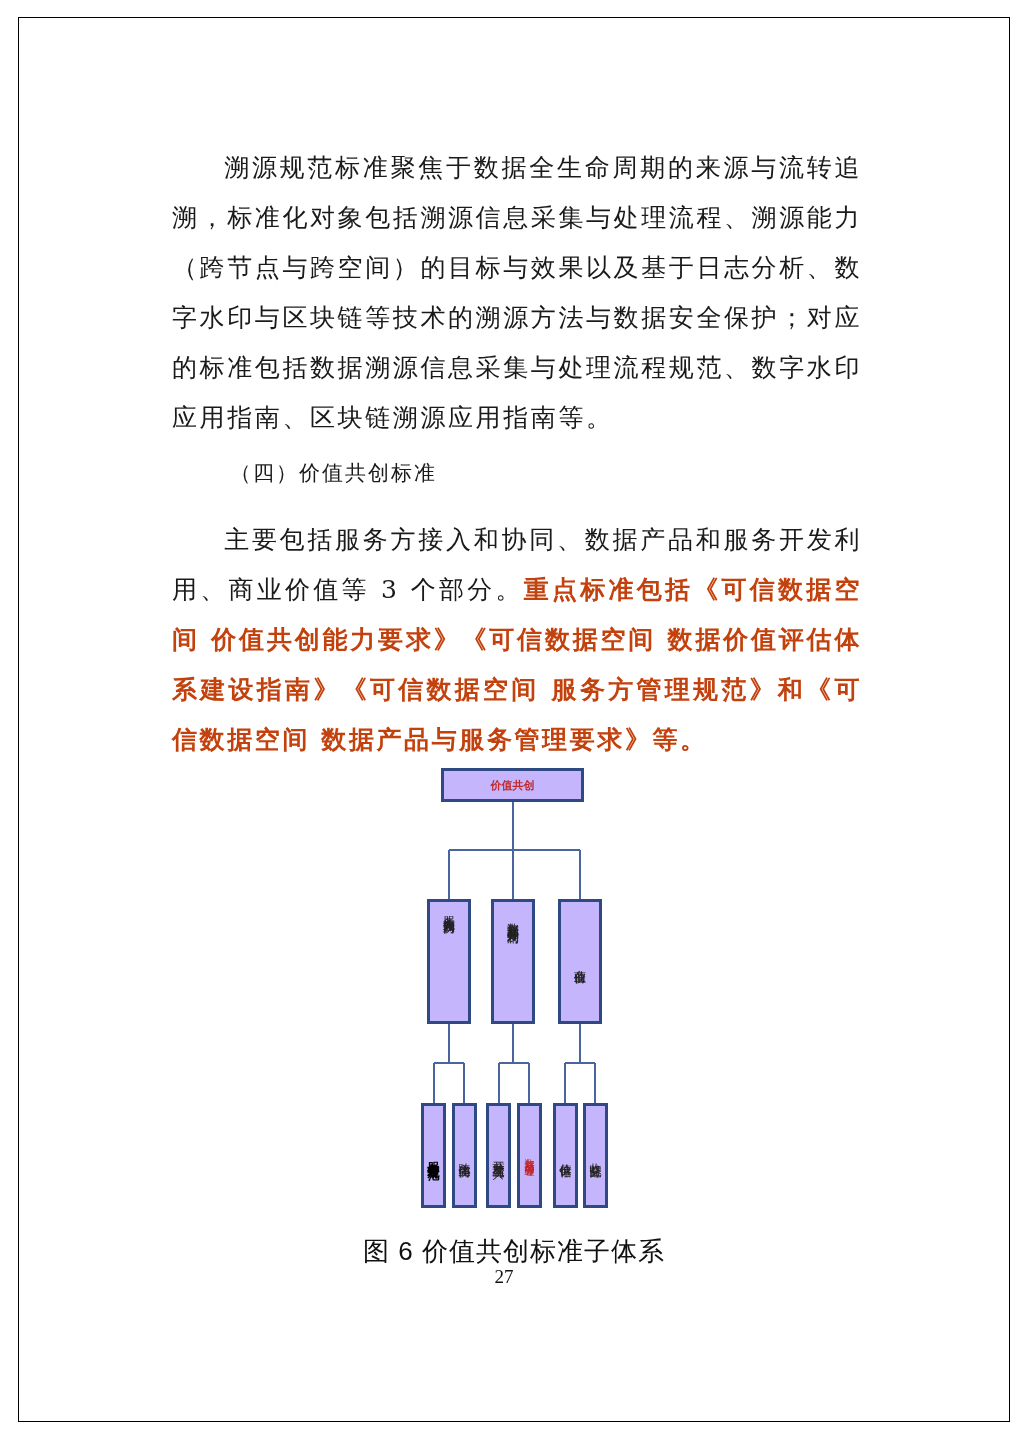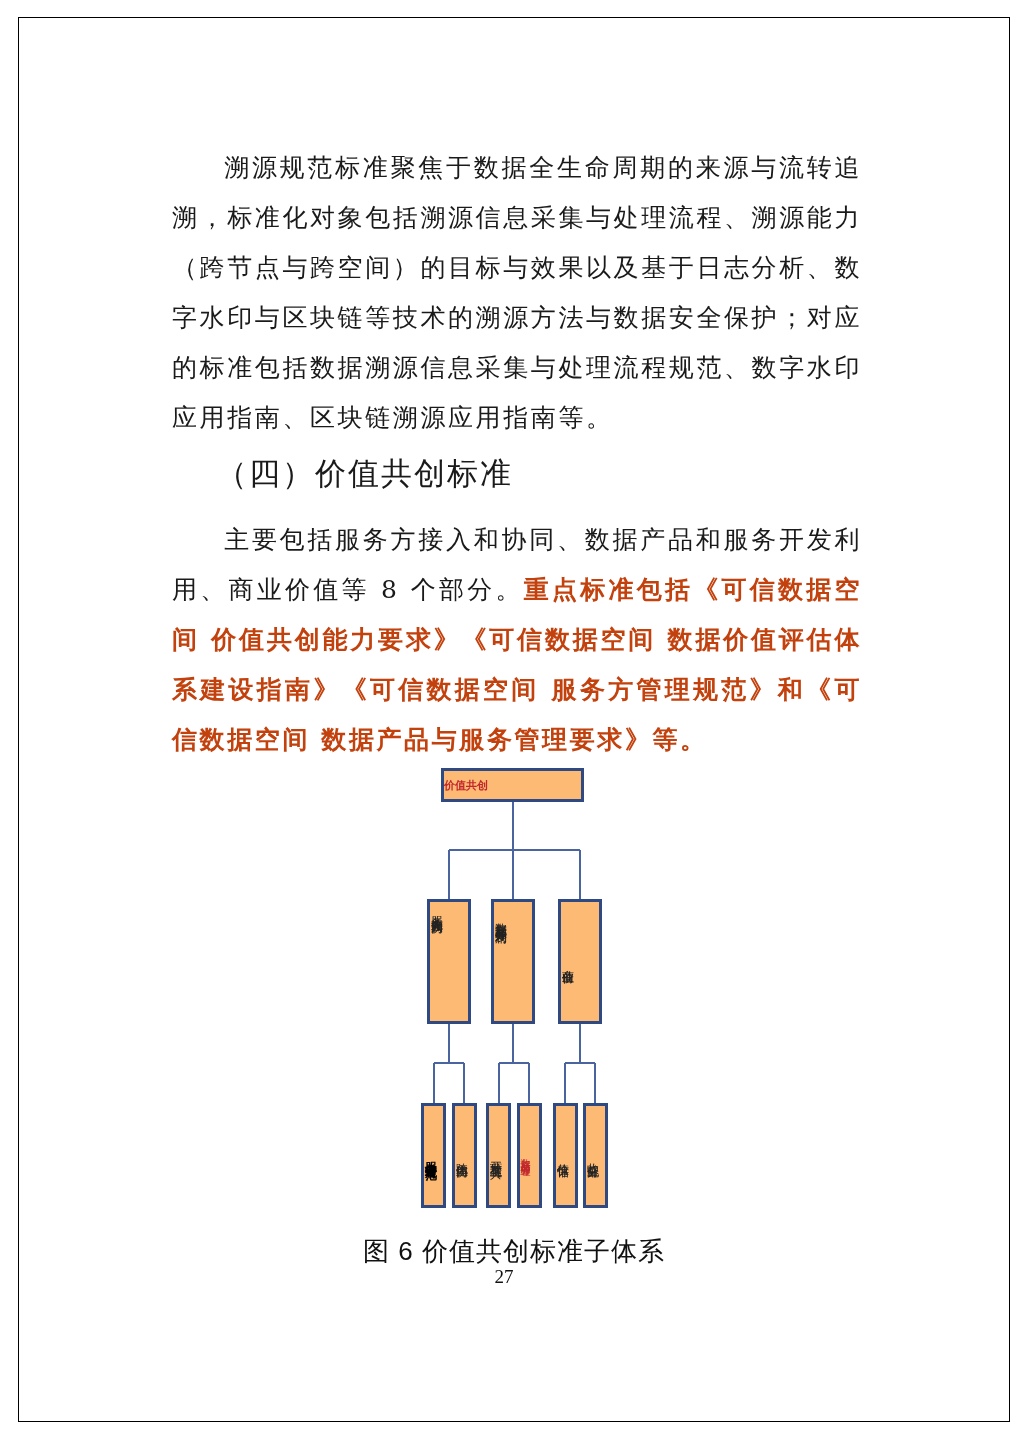--- a/index.html
+++ b/index.html
@@ -10,30 +10,30 @@
   }
   .para {
     position: absolute; left: 172px; width: 690px;
     font-family: "DejaVu Serif", "Liberation Serif", serif;
     font-size: 25px; line-height: 50px; color: #1a1a1a;
     letter-spacing: 2.6px; text-align: justify;
   }
   .para .indent { display: inline-block; width: 52px; }
   .para b { font-weight: bold; color: #c2410c; }
   .heading {
-    position: absolute; left: 216px; top: 452px;
+    position: absolute; left: 230px; top: 452px;
     font-family: "DejaVu Serif", "Liberation Serif", serif;
-    font-size: 31px; line-height: 42px; color: #1a1a1a; letter-spacing: 2px;
+    font-size: 21px; line-height: 42px; color: #1a1a1a; letter-spacing: 2px;
   }
   .diagram { position: absolute; left: 0; top: 0; width: 1028px; height: 1439px; pointer-events: none; }
   .box {
     position: absolute; box-sizing: border-box;
-    border: 3px solid #2f4a82; background: #fdba74;
+    border: 3px solid #2f4a82; background: #c4b5fd;
     font-family: "DejaVu Sans", "Liberation Sans", sans-serif;
-    color: #222; display: flex; align-items: center; justify-content: flex-start;
+    color: #222; display: flex; align-items: center; justify-content: center;
   }
   .vtext { writing-mode: vertical-rl; text-orientation: upright; font-size: 12px; letter-spacing: 1px; line-height: 14px; }
   .root-box span { font-size: 11px; color: #c0282d; font-weight: bold; }
   .red { color: #c0282d; }
   .boldtxt { font-weight: bold; color: #000; }
   .caption {
     position: absolute; left: 0; width: 1028px; top: 1234px; text-align: center;
     font-family: Liberation Sans, sans-serif;
     font-size: 26px; color: #111; letter-spacing: 1px;
   }
@@ -44,21 +44,21 @@
 </style>
 </head>
 <body>
 
 <div class="page-border"></div>
 
 <div class="para" style="top:143px;"><span class="indent"></span><span>溯源规范标准聚焦于数据全生命周期的来源与流转追溯，标准化对象包括溯源信息采集与处理流程、溯源能力（跨节点与跨空间）的目标与效果以及基于日志分析、数字水印与区块链等技术的溯源方法与数据安全保护；对应的标准包括数据溯源信息采集与处理流程规范、数字水印应用指南、区块链溯源应用指南等。</span></div>
 
 <div class="heading">（四）价值共创标准</div>
 
-<div class="para" style="top:515px;"><span class="indent"></span><span>主要包括服务方接入和协同、数据产品和服务开发利用、商业价值等 8 个部分。</span><b>重点标准包括《可信数据空间 价值共创能力要求》《可信数据空间 数据价值评估体系建设指南》《可信数据空间 服务方管理规范》和《可信数据空间 数据产品与服务管理要求》等。</b></div>
+<div class="para" style="top:515px;"><span class="indent"></span><span>主要包括服务方接入和协同、数据产品和服务开发利用、商业价值等 3 个部分。</span><b>重点标准包括《可信数据空间 价值共创能力要求》《可信数据空间 数据价值评估体系建设指南》《可信数据空间 服务方管理规范》和《可信数据空间 数据产品与服务管理要求》等。</b></div>
 
 <svg class="diagram" viewBox="0 0 1028 1439" width="1028" height="1439">
   <g stroke="#4a64a0" stroke-width="2" fill="none">
     <line x1="513" y1="800" x2="513" y2="850"></line>
     <line x1="449" y1="850" x2="580" y2="850"></line>
     <line x1="449" y1="850" x2="449" y2="900"></line>
     <line x1="513" y1="850" x2="513" y2="900"></line>
     <line x1="580" y1="850" x2="580" y2="900"></line>
     <line x1="449" y1="1023" x2="449" y2="1063"></line>
     <line x1="434" y1="1063" x2="464" y2="1063"></line>

